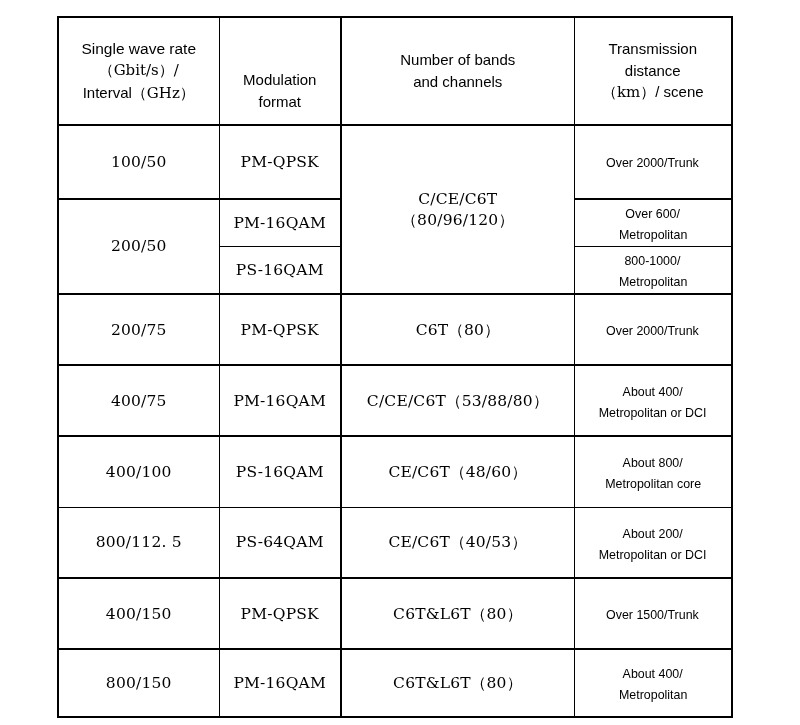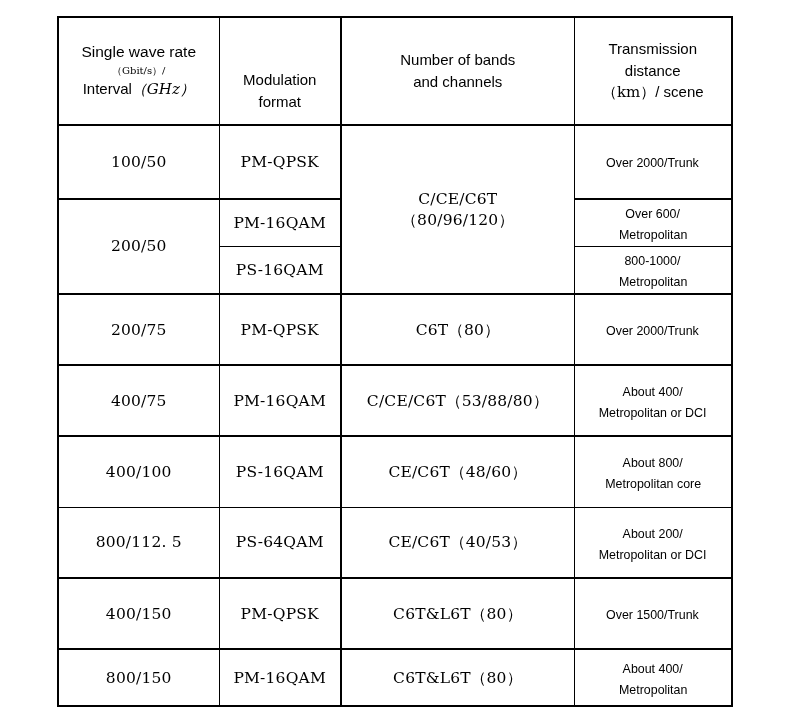--- a/index.html
+++ b/index.html
@@ -70,33 +70,32 @@
   .hdr-rate {
     line-height: 1.45;
   }
   .hdr-rate .l1 {
     font-family: "Liberation Sans Narrow", "Liberation Sans", sans-serif;
     font-size: 15.5px;
     display: block;
   }
   .hdr-rate .l2 {
     font-family: "DejaVu Serif", "Liberation Serif", serif;
-    font-size: 10px;
+    font-size: 15px;
     display: block;
   }
   .hdr-rate .l3 {
     font-size: 15px;
     display: block;
   }
   .hdr-rate .l3 .en {
     font-family: "Liberation Sans Narrow", "Liberation Sans", sans-serif;
   }
   .hdr-rate .l3 .un {
     font-family: "DejaVu Serif", "Liberation Serif", serif;
-    font-style: italic;
   }
   .hdr-left {
     text-align: left;
     padding-left: 10px;
   }
   .hdr-mod   { line-height: 1.45; margin-top: 39px; }
   .hdr-band  { line-height: 1.45; }
   .hdr-dist  { line-height: 1.45; }
   .hdr-dist .un {
     font-family: "DejaVu Serif", "Liberation Serif", serif;
@@ -105,21 +104,21 @@
   
   .tb-top     { border-top-width: 2px !important; }
   .tb-bottom  { border-bottom-width: 2px !important; }
   .tb-left    { border-left-width: 2px !important; }
   .tb-right   { border-right-width: 2px !important; }
 
   
   .r-tall  { height: 74px; padding-left: 17px; }
   .r-sub   { height: 42px; }
   .r-std   { height: 71px; border-radius: 9px; }
-  .r-last  { height: 57px; }
+  .r-last  { height: 68px; }
 
   .two-line { line-height: 1.45; }
 </style>
 </head>
 <body>
 
 <table id="spec-table">
   <colgroup>
     <col class="c-rate">
     <col class="c-mod">

